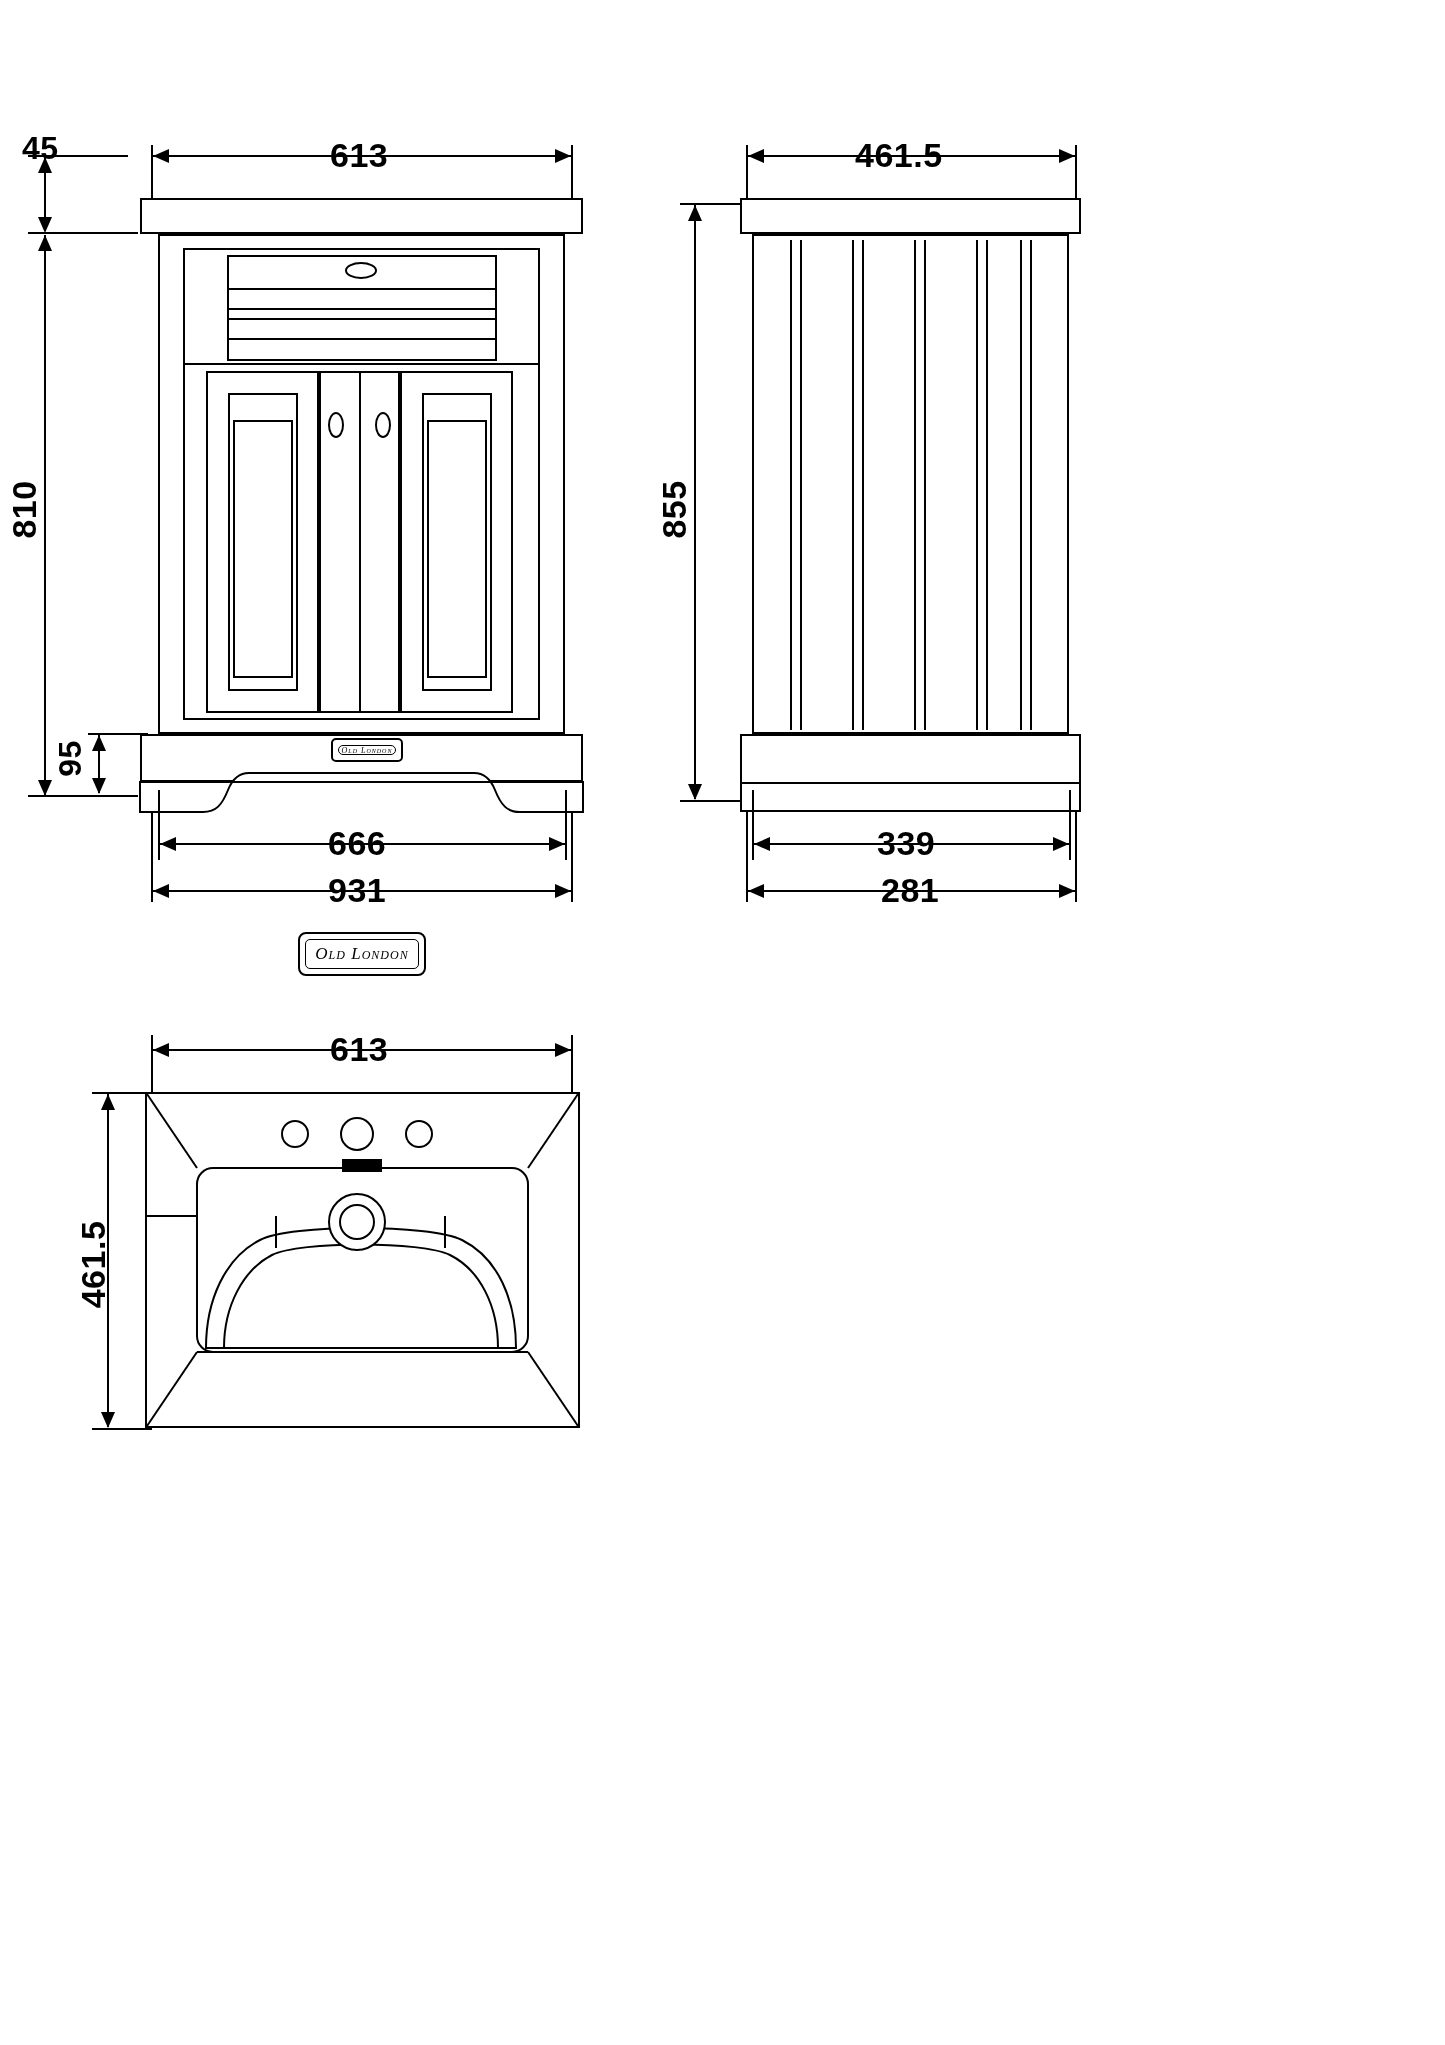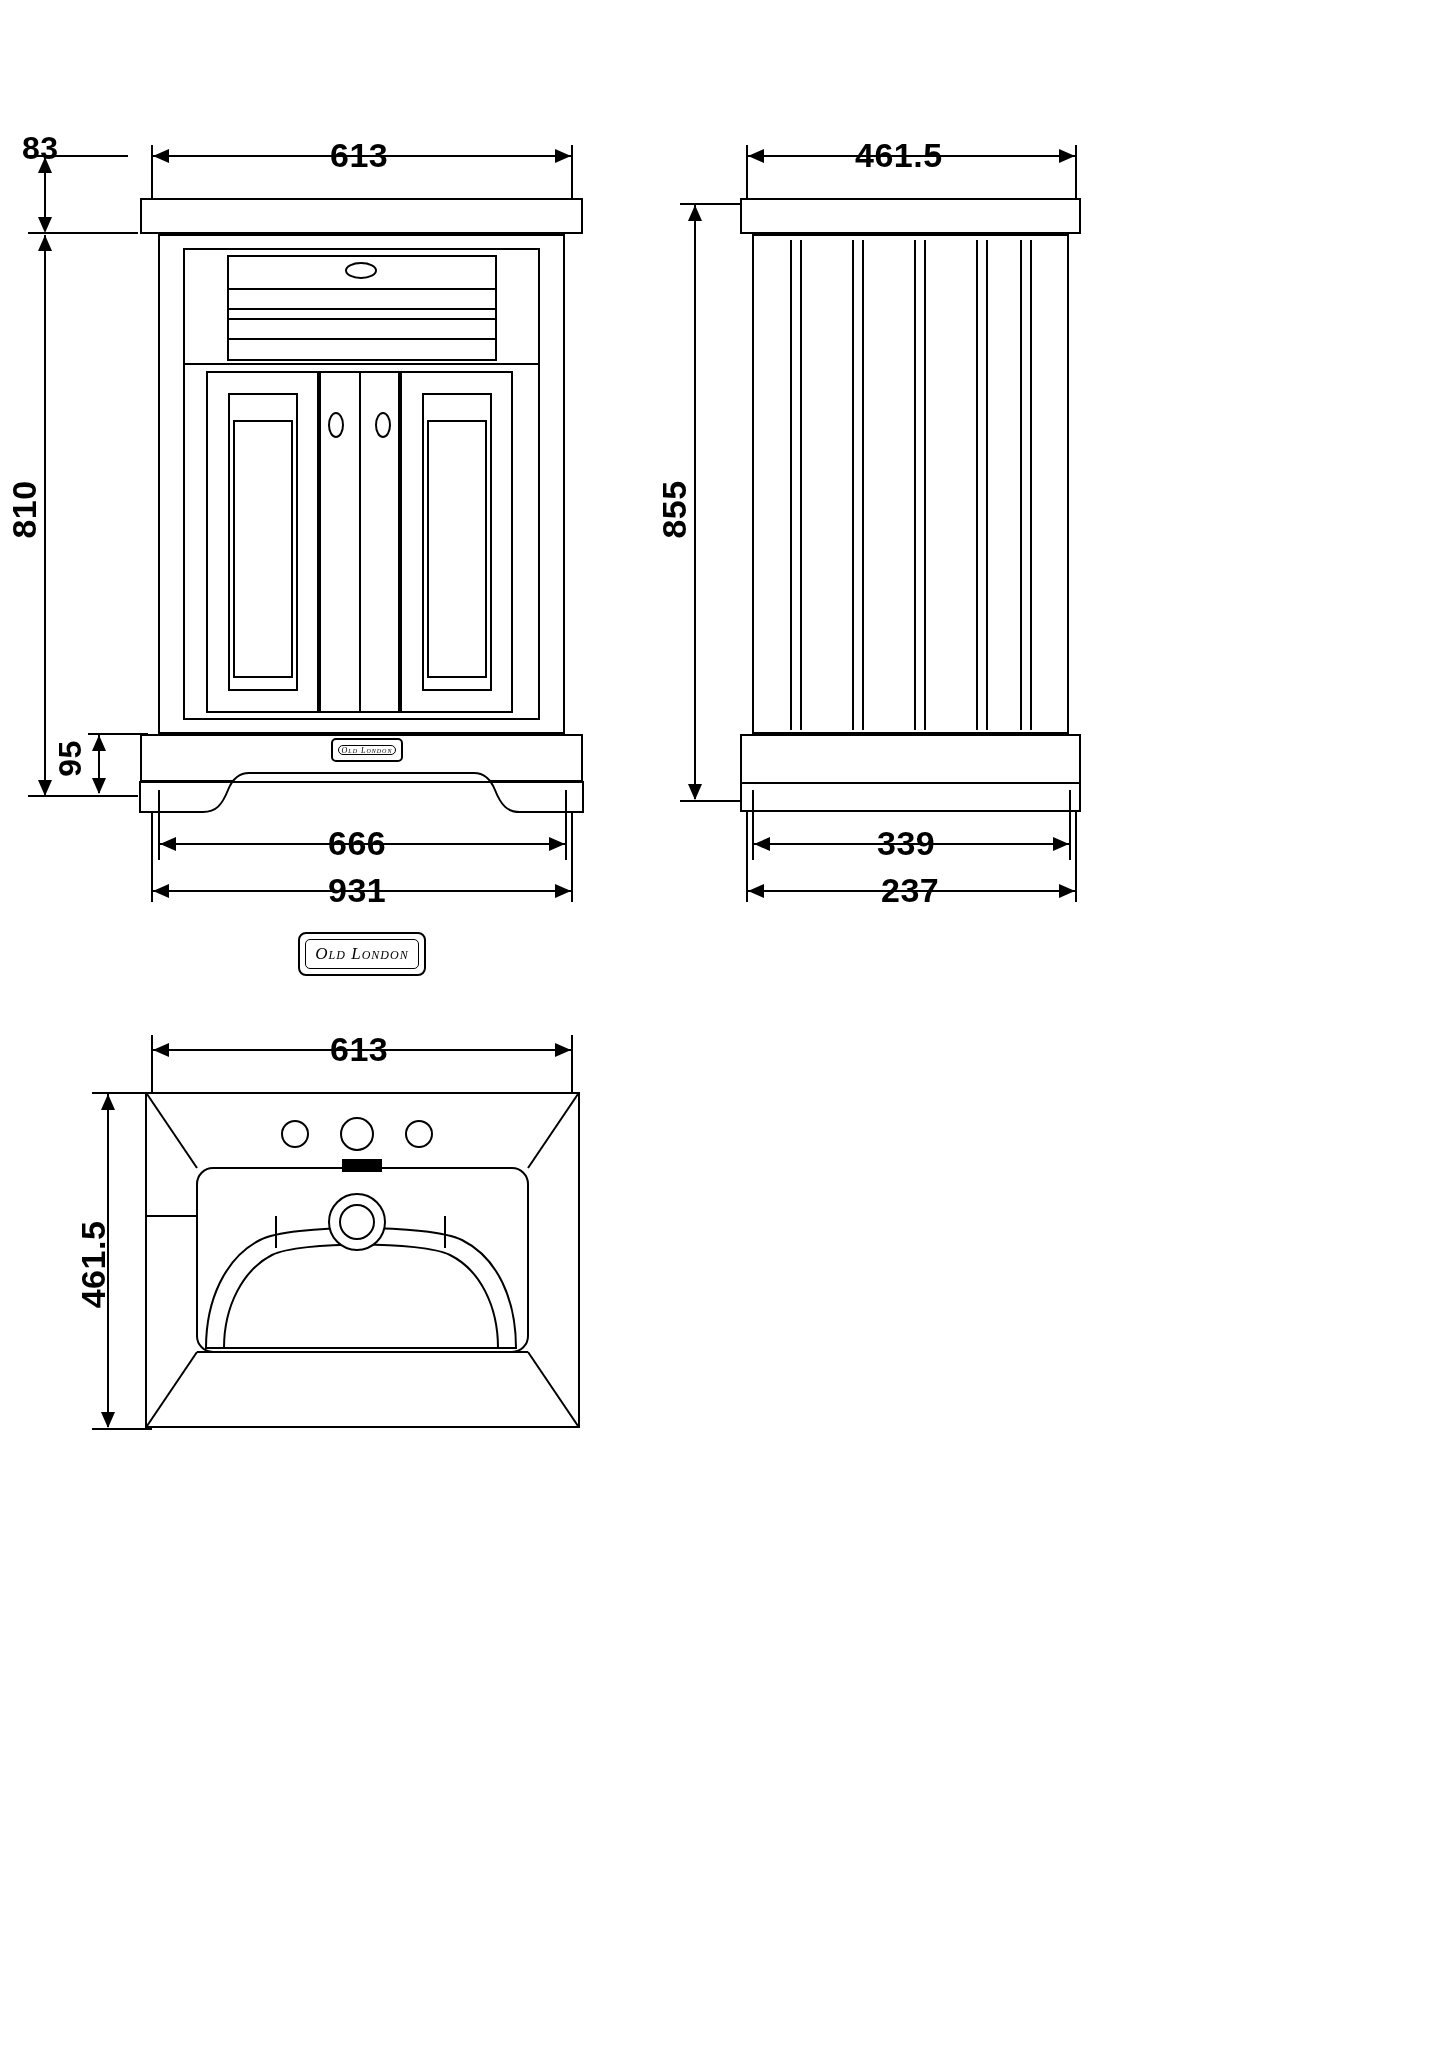--- a/index.html
+++ b/index.html
@@ -32,21 +32,21 @@
   <div class="ln h" style="left:153px;top:155px;width:418px;"></div>
   <div class="arrow ar-l" style="left:153px;top:149px;"></div>
   <div class="arrow ar-r" style="left:555px;top:149px;"></div>
   <div class="dim-text" style="left:330px;top:136px;">613</div>
 
   <div class="ln h" style="left:28px;top:155px;width:100px;"></div>
   <div class="ln h" style="left:28px;top:232px;width:110px;"></div>
   <div class="ln v" style="left:44px;top:157px;height:74px;"></div>
   <div class="arrow ar-u" style="left:38px;top:157px;"></div>
   <div class="arrow ar-d" style="left:38px;top:217px;"></div>
-  <div class="dim-text" style="left:22px;top:130px;font-size:32px;">83</div>
+  <div class="dim-text" style="left:22px;top:130px;font-size:32px;">45</div>
 
   <div class="ln v" style="left:44px;top:235px;height:560px;"></div>
   <div class="arrow ar-u" style="left:38px;top:235px;"></div>
   <div class="arrow ar-d" style="left:38px;top:780px;"></div>
   <div class="dim-text" style="left:-5px;top:490px;transform:rotate(-90deg);">810</div>
   <div class="ln h" style="left:28px;top:795px;width:110px;"></div>
 
   <div class="ln h" style="left:88px;top:733px;width:60px;"></div>
   <div class="ln v" style="left:98px;top:735px;height:58px;"></div>
   <div class="arrow ar-u" style="left:92px;top:735px;"></div>
@@ -143,21 +143,21 @@
   <div class="ln h" style="left:754px;top:843px;width:315px;"></div>
   <div class="arrow ar-l" style="left:754px;top:837px;"></div>
   <div class="arrow ar-r" style="left:1053px;top:837px;"></div>
   <div class="dim-text" style="left:877px;top:824px;">339</div>
 
   <div class="ln v" style="left:746px;top:812px;height:90px;"></div>
   <div class="ln v" style="left:1075px;top:812px;height:90px;"></div>
   <div class="ln h" style="left:748px;top:890px;width:327px;"></div>
   <div class="arrow ar-l" style="left:748px;top:884px;"></div>
   <div class="arrow ar-r" style="left:1059px;top:884px;"></div>
-  <div class="dim-text" style="left:881px;top:871px;">237</div>
+  <div class="dim-text" style="left:881px;top:871px;">281</div>
 
   <div class="badge" style="left:298px;top:932px;width:128px;height:44px;">
     <div class="inner">
         <span style="font-size:17px;">Old London</span>
       </div>
   </div>
 
   <div class="ln v" style="left:151px;top:1035px;height:70px;"></div>
   <div class="ln v" style="left:571px;top:1035px;height:70px;"></div>
   <div class="ln h" style="left:153px;top:1049px;width:418px;"></div>

